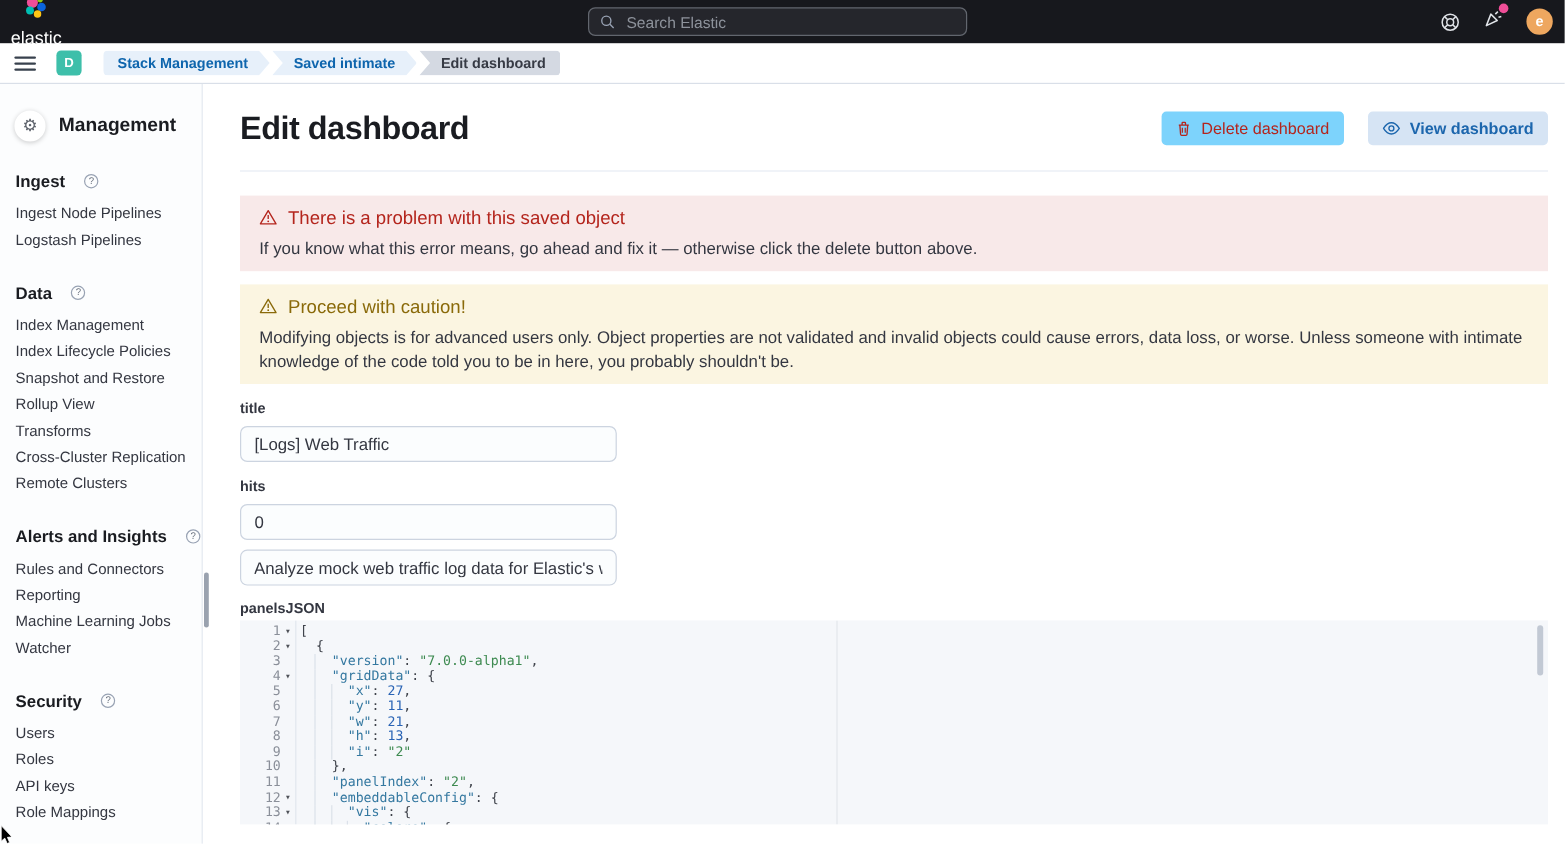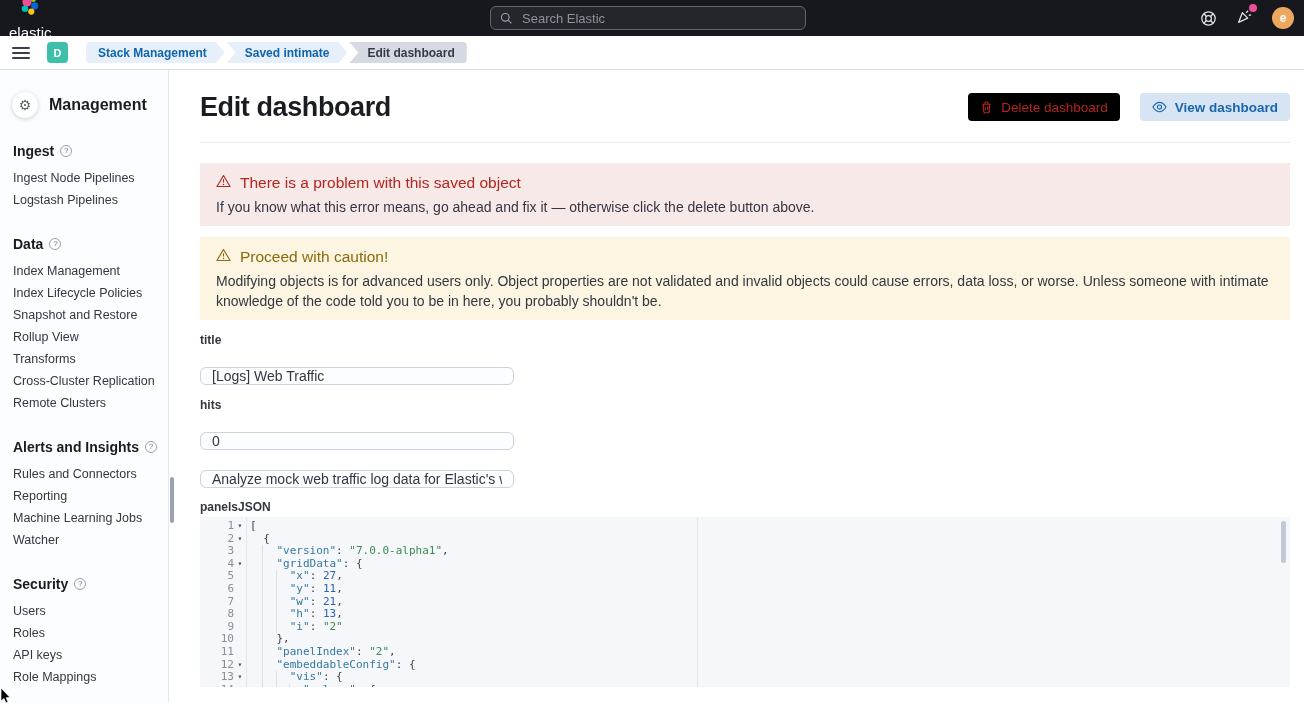--- a/index.html
+++ b/index.html
@@ -38,50 +38,50 @@
   .crumb.last  { clip-path:polygon(0 0, 100% 0, 100% 100%, 0 100%, 9px 50%); padding:0 12px 0 18px; border-radius:0 4px 4px 0; }
 
   
   .layout { display:flex; height:633px; position:relative; }
   .sidebar { width:169px; flex:none; border-right:1px solid #e4e9f0; background:#fcfdfe; overflow:hidden; }
   .side-title { display:flex; align-items:center; gap:11px; margin:22px 0 0 12px; }
   .gear-circle { width:26px; height:26px; border-radius:50%; background:#fff; box-shadow:0 1px 4px rgba(0,0,0,.2);
     display:flex; align-items:center; justify-content:center; font-size:14px; color:#5b6069; font-family:"DejaVu Sans",sans-serif; }
   .side-title-text { font-size:16px; font-weight:700; color:#1a1c21; }
   .side-section { margin:24px 0 0 13px; }
-  .side-heading { font-size:14px; font-weight:700; color:#1a1c21; display:flex; align-items:center; gap:6px; height:17px; }
+  .side-heading { font-size:14px; font-weight:700; color:#1a1c21; display:flex; align-items:center; gap:16px; height:17px; }
   .help-dot { width:12px; height:12px; border-radius:50%; border:1px solid #98a2b3; color:#69707d; font-size:8px; font-weight:400;
     display:inline-flex; align-items:center; justify-content:center; }
   .side-items { margin-top:8px; }
   .side-item { font-size:12.5px; color:#343741; line-height:22px; cursor:pointer; }
   .side-scroll-thumb { position:absolute; left:170px; top:407px; width:4px; height:46px; background:#9aa2af; border-radius:2px; }
 
   
   .main { flex:1; overflow:hidden; }
   .content { margin:0 14px 0 31px; width:1090px; }
   .page-head { display:flex; align-items:center; margin-top:20px; height:34px; }
   h1 { margin:0; font-size:27px; font-weight:700; color:#1a1c21; letter-spacing:-0.4px; }
   .head-buttons { margin-left:auto; display:flex; gap:20px; }
   .btn { height:28px; border:none; border-radius:4px; padding:0 12px; font-size:13.5px; font-weight:500;
     display:flex; align-items:center; gap:8px; cursor:pointer; font-family:inherit; }
-  .btn.danger { background:#000000; color:#b4251d; }
+  .btn.danger { background:#7dd3fc; color:#b4251d; }
   .btn.primary { background:#d6e4f4; color:#1c66ad;font-weight:bold; }
   .divider { border:none; border-top:1px solid #e7ecf3; margin:18px 0 0 0; }
 
   .callout { padding:11px 16px 9px 16px; }
   .callout.error { background:#f8e9e9; margin-top:20px; }
   .callout.warn  { background:#fbf5e1; margin-top:11px; }
   .c-title { display:flex; align-items:flex-start; gap:9px; font-size:15.5px; height:18px; }
   .callout.error .c-title { color:#b4251d; }
   .callout.warn  .c-title { color:#8a6a0a; }
   .c-body { margin-top:5px; font-size:14px; color:#343741; line-height:20px; }
 
   .field-label { margin-top:13px; font-size:12px; font-weight:700; color:#343741; height:14px; }
   .field-label.ed { margin-top:12px; }
-  .text-input { display:block; margin-top:20px; width:314px; height:18px; border:1px solid #ccd4e0; border-radius:6px;
+  .text-input { display:block; margin-top:8px; width:314px; height:30px; border:1px solid #ccd4e0; border-radius:6px;
     background:#fbfdfe; padding:0 11px; font-size:14px; color:#343741; font-family:inherit; outline:none; }
 
   
   .editor { position:relative; margin-top:3px; height:170px; background:#f5f7fa; overflow:hidden;
     font-family:"DejaVu Sans Mono", monospace; font-size:11px; padding-top:3px; }
   .gutter-sep { position:absolute; left:46px; top:0; bottom:0; width:1px; background:#e2e7ee; }
   .print-margin { position:absolute; left:497px; top:0; bottom:0; width:1px; background:#e3e6ec; }
   .ed-thumb { position:absolute; right:4px; top:4px; width:5px; height:42px; background:#c2c9d4; border-radius:3px; }
   .cl { display:flex; height:12.6px; line-height:12.6px; }
   .ln { width:34px; flex:none; text-align:right; color:#8a8f99; }

